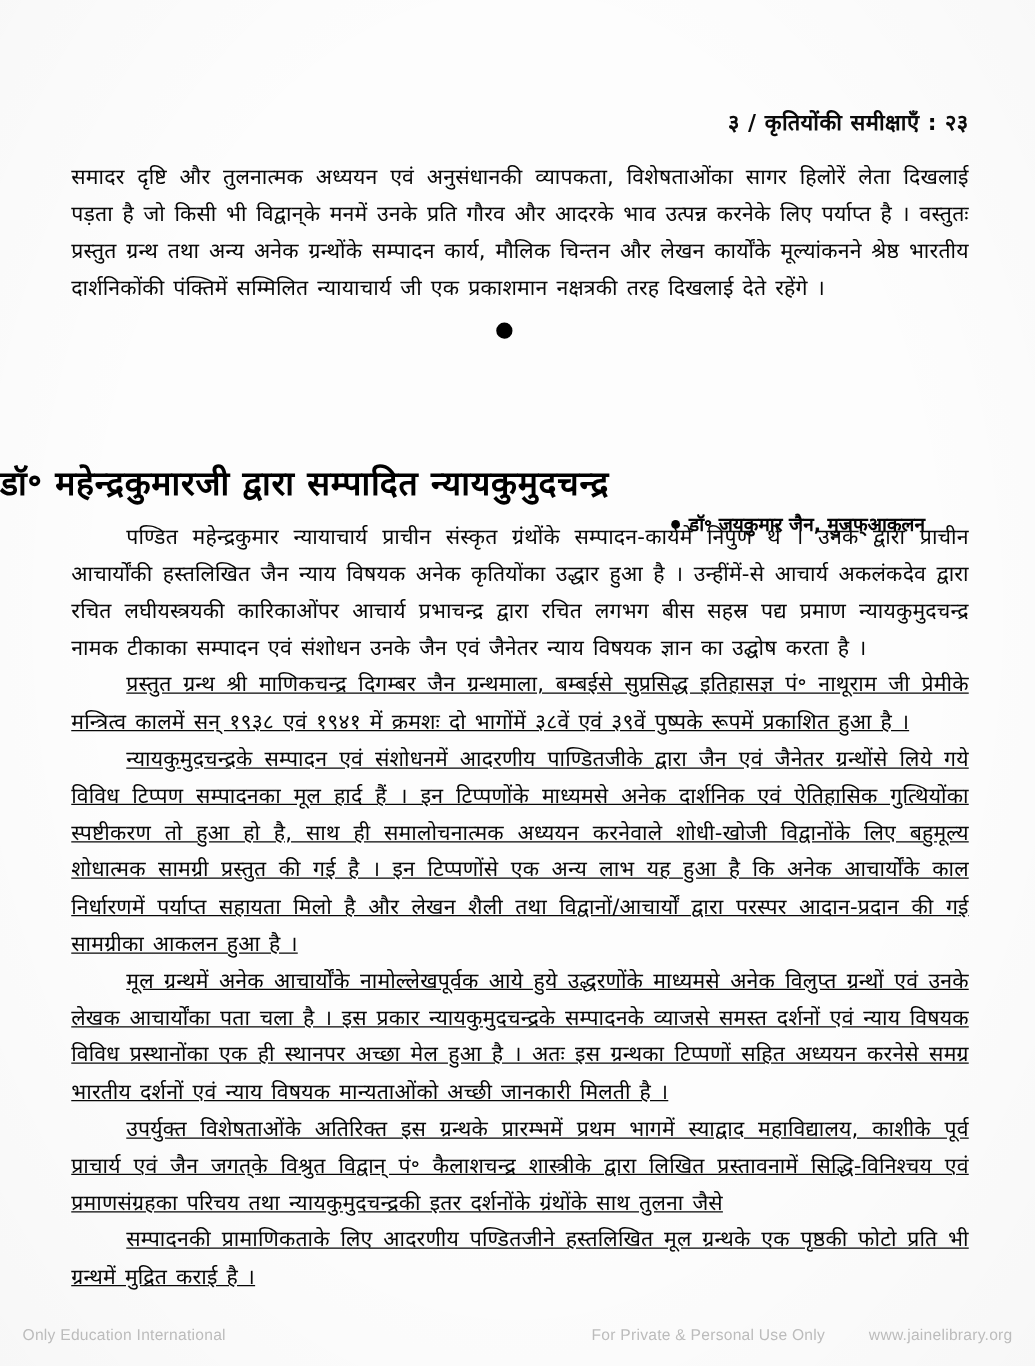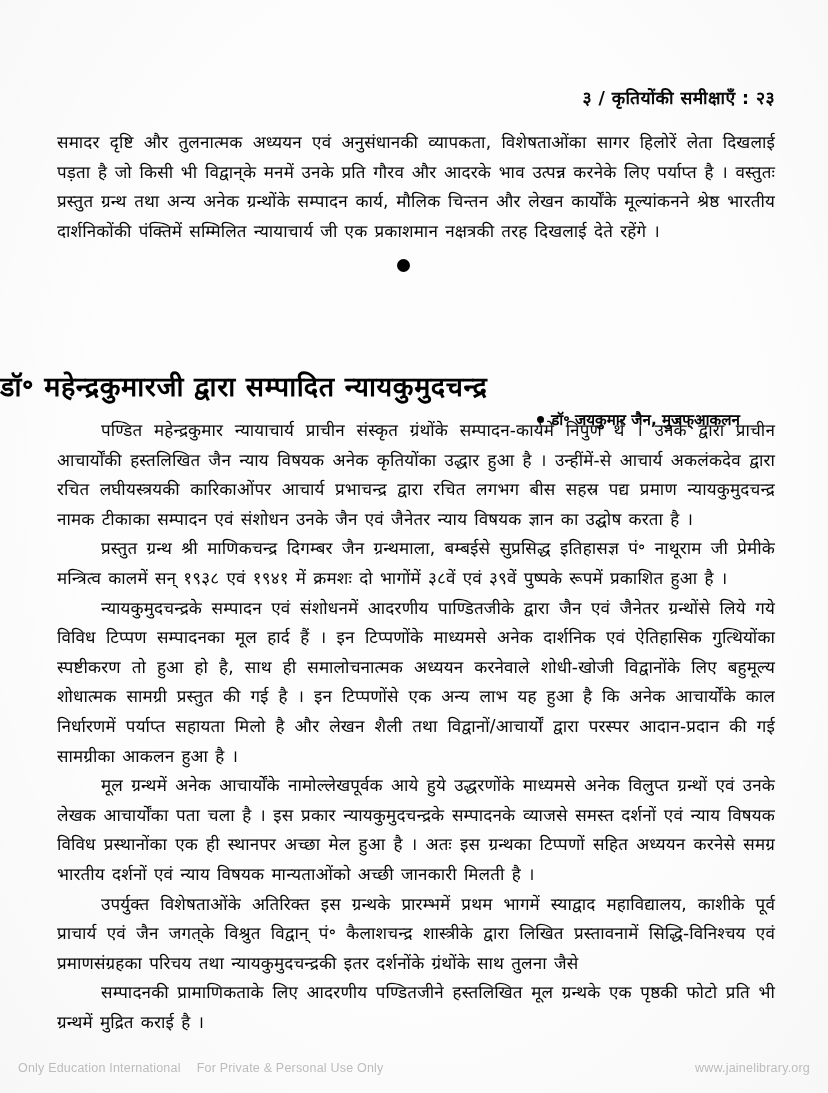--- a/index.html
+++ b/index.html
@@ -114,39 +114,39 @@
     height: 7px;
     border-radius: 50%;
     background: #0c0c0c;
     vertical-align: middle;
     margin-right: 7px;
     margin-bottom: 2px;
   }
 
   
   #body-block { top: 416px; }
-  #body-block .para + .para { margin-top: 0px; }
+  #body-block .para + .para { margin-top: 0px; text-decoration: underline; }
 
   
   .footer {
     position: absolute;
     left: 0;
     right: 0;
     bottom: 18px;
     display: flex;
     justify-content: space-between;
     align-items: center;
     padding: 0 18px;
     box-sizing: border-box;
     font-family: "Liberation Sans", "DejaVu Sans", sans-serif;
     font-size: 12.5px;
     color: #b9b9b9;
     letter-spacing: 0.2px;
   }
-  .footer .mid { flex: 1; text-align: left; margin-left: 16px; }
+  .footer .mid { flex: 1; text-align: right; margin-left: 16px; }
   .footer .right { text-align: right; margin-left: 35px; }
 </style>
 </head>
 <body>
 
 <div class="page">
   <div class="scan-layer">
 
     <div class="running-head">३ / कृतियोंकी समीक्षाएँ : २३</div>
 

